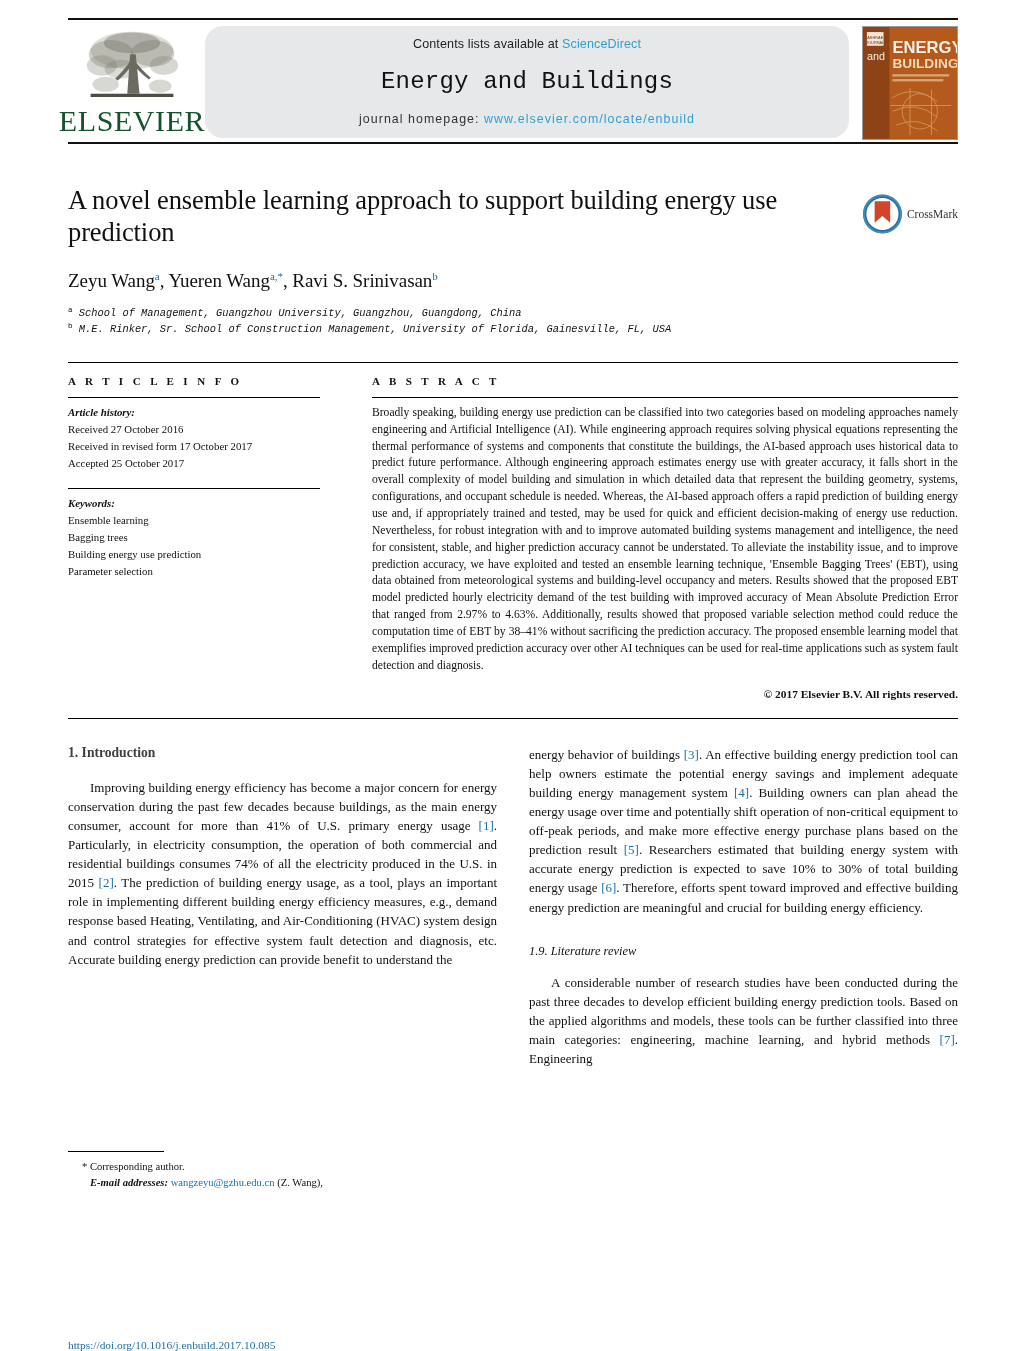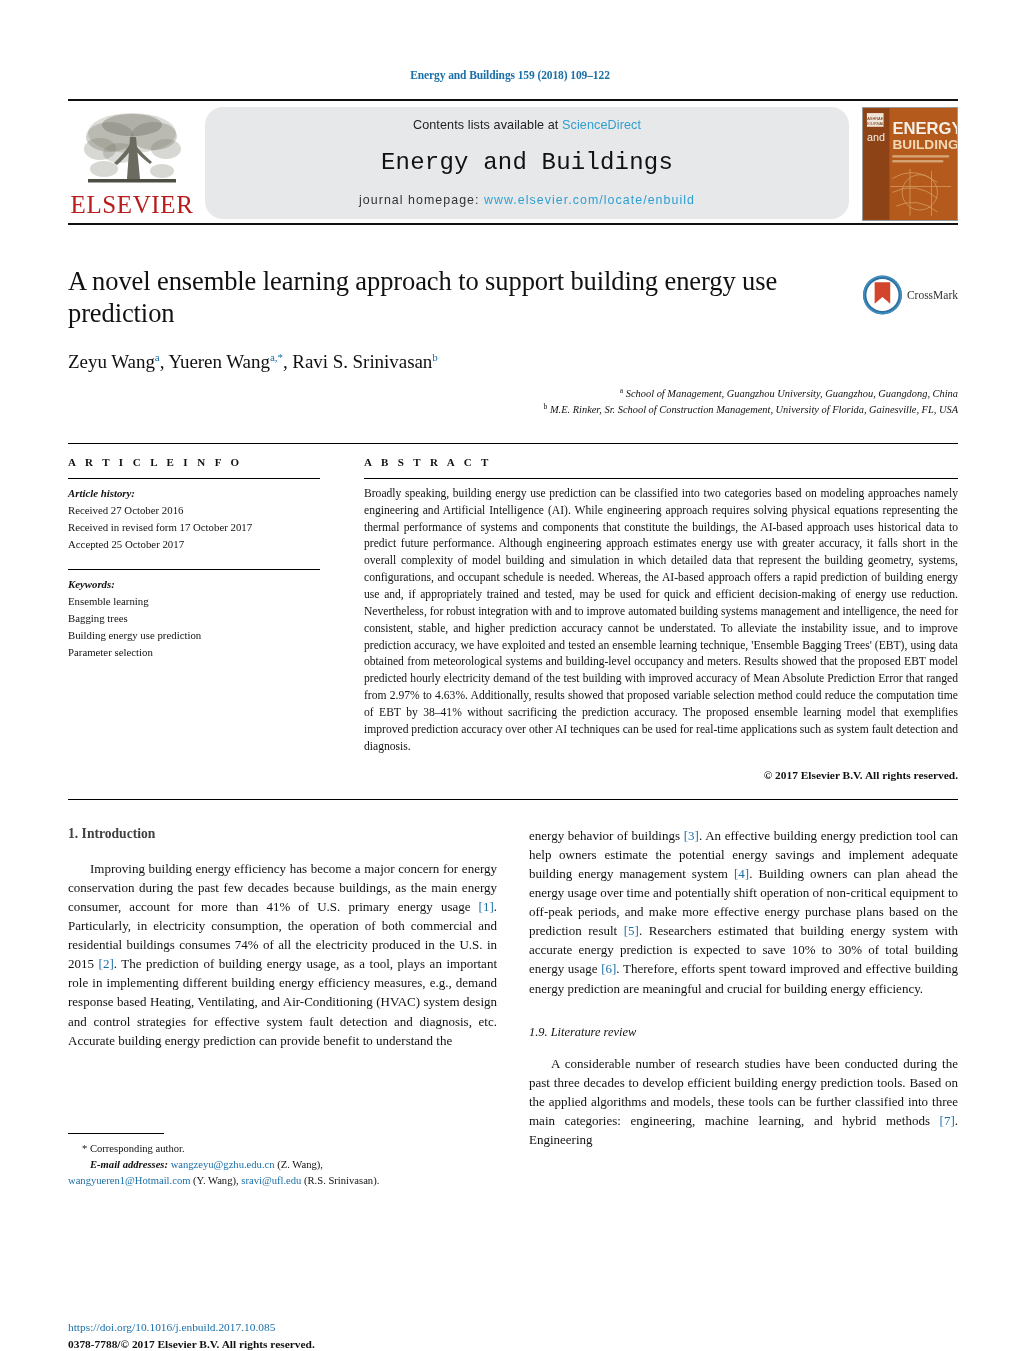--- a/index.html
+++ b/index.html
@@ -45,23 +45,23 @@
     flex: 0 0 128px;
     display: flex;
     flex-direction: column;
     align-items: center;
     justify-content: flex-end;
     padding-bottom: 2px;
   }
   .els-tree { width: 104px; height: 84px; display:block; }
   .els-word {
     font-family: "Liberation Serif", serif;
-    font-size: 25px;
+    font-size: 30px;
     letter-spacing: 0.6px;
-    color: #b91c1c;
+    color: #14532d;
     font-weight: 400;
     line-height: 1;
     margin-top: 1px;
     text-align: right;
   }
   .mast-center {
     flex: 1 1 auto;
     background: #e7e8ea;
     display: flex;
     flex-direction: column;
@@ -125,46 +125,45 @@
   .authors {
     font-family: "Liberation Serif", serif;
     font-size: 19px;
     margin-top: 21px;
     color: #111;
     letter-spacing: -0.05px;
   }
   .authors sup { font-size: 11px; color: #1a6fa8; vertical-align: super; }
   .affils {
     margin-top: 13px;
-    font-family: Liberation Serif, serif;
+    font-family: Liberation Mono, monospace;
     font-style: italic;
     font-size: 10.4px;
     line-height: 1.44;
     color: #111;
-    text-align: right;
   }
   .affils sup { font-size: 7.5px; font-style: normal; }
 
   .crossmark {
     position: absolute;
     right: 0; top: 4px;
     width: 96px; height: 52px;
     display: flex; align-items: center; gap: 4px;
   }
   .cm-text {
     font-family: "Liberation Serif", serif;
     font-size: 11.5px;
     color: #333;
   }
 
   
   .infoabstract {
     margin: 24px 62px 0 68px;
     display: flex;
-    gap: 8px;
+    gap: 16px;
     border-top: 1px solid #000;
     padding-top: 0;
   }
   .col-info { flex: 0 0 272px; padding-right: 20px; padding-top: 12px; }
   .col-abs  { flex: 1 1 auto; padding-left: 16px; padding-top: 12px; }
 
   .sec-head {
     font-family: "Liberation Serif", serif;
     font-weight: 700;
     font-size: 11px;
@@ -274,21 +273,20 @@
     line-height: 1.45;
   }
   .footer-doi .doi { color: #1a6fa8; display: block; }
   .footer-doi .issn { color: #111; font-weight: 700; display:block; }
 </style>
 </head>
 <body>
 
 <div class="page">
 
-  <div class="runhead">Energy and Buildings 159 (2018) 109–122</div>
 
   <div class="masthead-wrap">
     <div class="masthead">
 
       <div class="els-logo">
         <svg class="els-tree" viewBox="0 0 104 84">
           <g fill="#5a5a52">
             <ellipse cx="52" cy="26" rx="44" ry="20" fill="#8a8a7e" opacity="0.30"></ellipse>
             <ellipse cx="30" cy="30" rx="24" ry="15" fill="#7a7a6e" opacity="0.35"></ellipse>
             <ellipse cx="74" cy="29" rx="23" ry="14" fill="#7a7a6e" opacity="0.35"></ellipse>
@@ -410,26 +408,20 @@
 
   <div class="footnote">
     <div class="fn-rule"></div>
     <div class="fn-text">
       <div style="text-indent:14px">* Corresponding author.</div>
       <div style="text-indent:22px">
         <span class="em">E-mail addresses:</span>
         <span class="link">wangzeyu@gzhu.edu.cn</span>
         <span>(Z. Wang),</span>
       </div>
-      <div>
-        <span class="link">wangyueren1@Hotmail.com</span>
-        <span>(Y. Wang),</span>
-        <span class="link">sravi@ufl.edu</span>
-        <span>(R.S. Srinivasan).</span>
-      </div>
     </div>
   </div>
 
   <div class="footer-doi">
     <span class="doi">https://doi.org/10.1016/j.enbuild.2017.10.085</span>
     <span class="issn">0378-7788/© 2017 Elsevier B.V. All rights reserved.</span>
   </div>
 
 </div>
 

